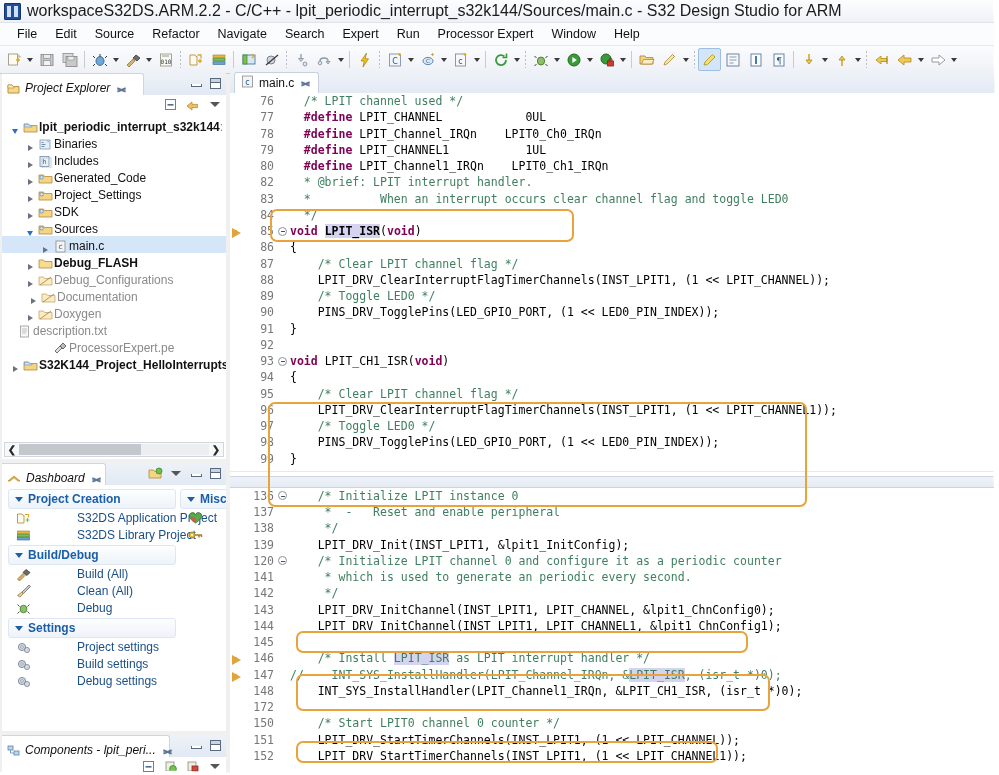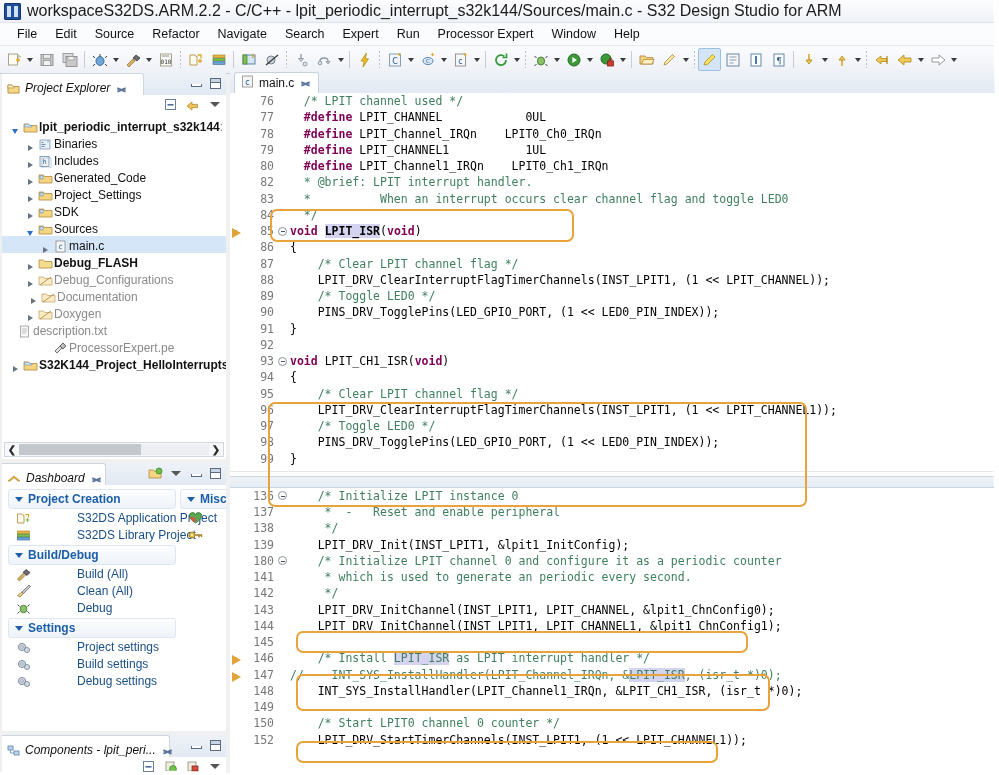--- a/index.html
+++ b/index.html
@@ -960,31 +960,32 @@
             <div class="cline"><span class="gut"></span><span class="lnum">98</span><span class="fold"></span><span class="ctext">    PINS_DRV_TogglePins(LED_GPIO_PORT, (1 &lt;&lt; LED0_PIN_INDEX));</span></div>
             <div class="cline"><span class="gut"></span><span class="lnum">99</span><span class="fold"></span><span class="ctext">}</span></div>
           </div>
         <div class="sep-collapse"></div>
         <div class="fold-bar"></div>
         <div id="code-bottom">
             <div class="cline"><span class="gut"></span><span class="lnum">136</span><span class="fold"><span class="minus"></span></span><span class="ctext"><span class="cm">    /* Initialize LPIT instance 0</span></span></div>
             <div class="cline"><span class="gut"></span><span class="lnum">137</span><span class="fold"></span><span class="ctext"><span class="cm">     *  -   Reset and enable peripheral</span></span></div>
             <div class="cline"><span class="gut"></span><span class="lnum">138</span><span class="fold"></span><span class="ctext"><span class="cm">     */</span></span></div>
             <div class="cline"><span class="gut"></span><span class="lnum">139</span><span class="fold"></span><span class="ctext">    LPIT_DRV_Init(INST_LPIT1, &amp;lpit1_InitConfig);</span></div>
-            <div class="cline"><span class="gut"></span><span class="lnum">180</span><span class="fold"><span class="minus"></span></span><span class="ctext"><span class="cm">    /* Initialize LPIT channel 0 and configure it as a periodic counter</span></span></div>
+            <div class="cline"><span class="gut"></span><span class="lnum">120</span><span class="fold"><span class="minus"></span></span><span class="ctext"><span class="cm">    /* Initialize LPIT channel 0 and configure it as a periodic counter</span></span></div>
             <div class="cline"><span class="gut"></span><span class="lnum">141</span><span class="fold"></span><span class="ctext"><span class="cm">     * which is used to generate an periodic every second.</span></span></div>
             <div class="cline"><span class="gut"></span><span class="lnum">142</span><span class="fold"></span><span class="ctext"><span class="cm">     */</span></span></div>
             <div class="cline"><span class="gut"></span><span class="lnum">143</span><span class="fold"></span><span class="ctext">    LPIT_DRV_InitChannel(INST_LPIT1, LPIT_CHANNEL, &amp;lpit1_ChnConfig0);</span></div>
             <div class="cline"><span class="gut"></span><span class="lnum">144</span><span class="fold"></span><span class="ctext">    LPIT_DRV_InitChannel(INST_LPIT1, LPIT_CHANNEL1, &amp;lpit1_ChnConfig1);</span></div>
             <div class="cline"><span class="gut"></span><span class="lnum">145</span><span class="fold"></span><span class="ctext"></span></div>
             <div class="cline"><span class="gut"><span class="arrowmark"></span></span><span class="lnum">146</span><span class="fold"></span><span class="ctext"><span class="cm">    /* Install <span class="occ">LPIT_ISR</span> as LPIT interrupt handler */</span></span></div>
             <div class="cline"><span class="gut"><span class="arrowmark"></span></span><span class="lnum">147</span><span class="fold"></span><span class="ctext"><span class="cm">//    INT_SYS_InstallHandler(LPIT_Channel_IRQn, &amp;<span class="occ">LPIT_ISR</span>, (isr_t *)0);</span></span></div>
             <div class="cline"><span class="gut"></span><span class="lnum">148</span><span class="fold"></span><span class="ctext">    INT_SYS_InstallHandler(LPIT_Channel1_IRQn, &amp;LPIT_CH1_ISR, (isr_t *)0);</span></div>
-            <div class="cline"><span class="gut"></span><span class="lnum">149</span><span class="fold"></span><span class="ctext"></span></div>
+            <div class="cline"><span class="gut"></span><span class="lnum">172</span><span class="fold"></span><span class="ctext"></span></div>
             <div class="cline"><span class="gut"></span><span class="lnum">150</span><span class="fold"></span><span class="ctext"><span class="cm">    /* Start LPIT0 channel 0 counter */</span></span></div>
+            <div class="cline"><span class="gut"></span><span class="lnum">151</span><span class="fold"></span><span class="ctext">    LPIT_DRV_StartTimerChannels(INST_LPIT1, (1 &lt;&lt; LPIT_CHANNEL));</span></div>
             <div class="cline"><span class="gut"></span><span class="lnum">152</span><span class="fold"></span><span class="ctext">    LPIT_DRV_StartTimerChannels(INST_LPIT1, (1 &lt;&lt; LPIT_CHANNEL1));</span></div>
           </div>
       </div>
 
       <div id="hl-layer">
           <div class="hl-box" style="left: 40px; top: 138px; width: 300px; height: 29px; border-color: rgb(232, 163, 61);"></div>
           <div class="hl-box" style="left: 38px; top: 331px; width: 535px; height: 101px; border-color: rgb(232, 163, 61);"></div>
           <div class="hl-box" style="left: 66px; top: 560px; width: 448px; height: 18px; border-color: rgb(232, 163, 61);"></div>
           <div class="hl-box" style="left: 66px; top: 603px; width: 470px; height: 33px; border-color: rgb(232, 163, 61);"></div>
           <div class="hl-box" style="left: 66px; top: 670px; width: 418px; height: 18px; border-color: rgb(232, 163, 61);"></div>

